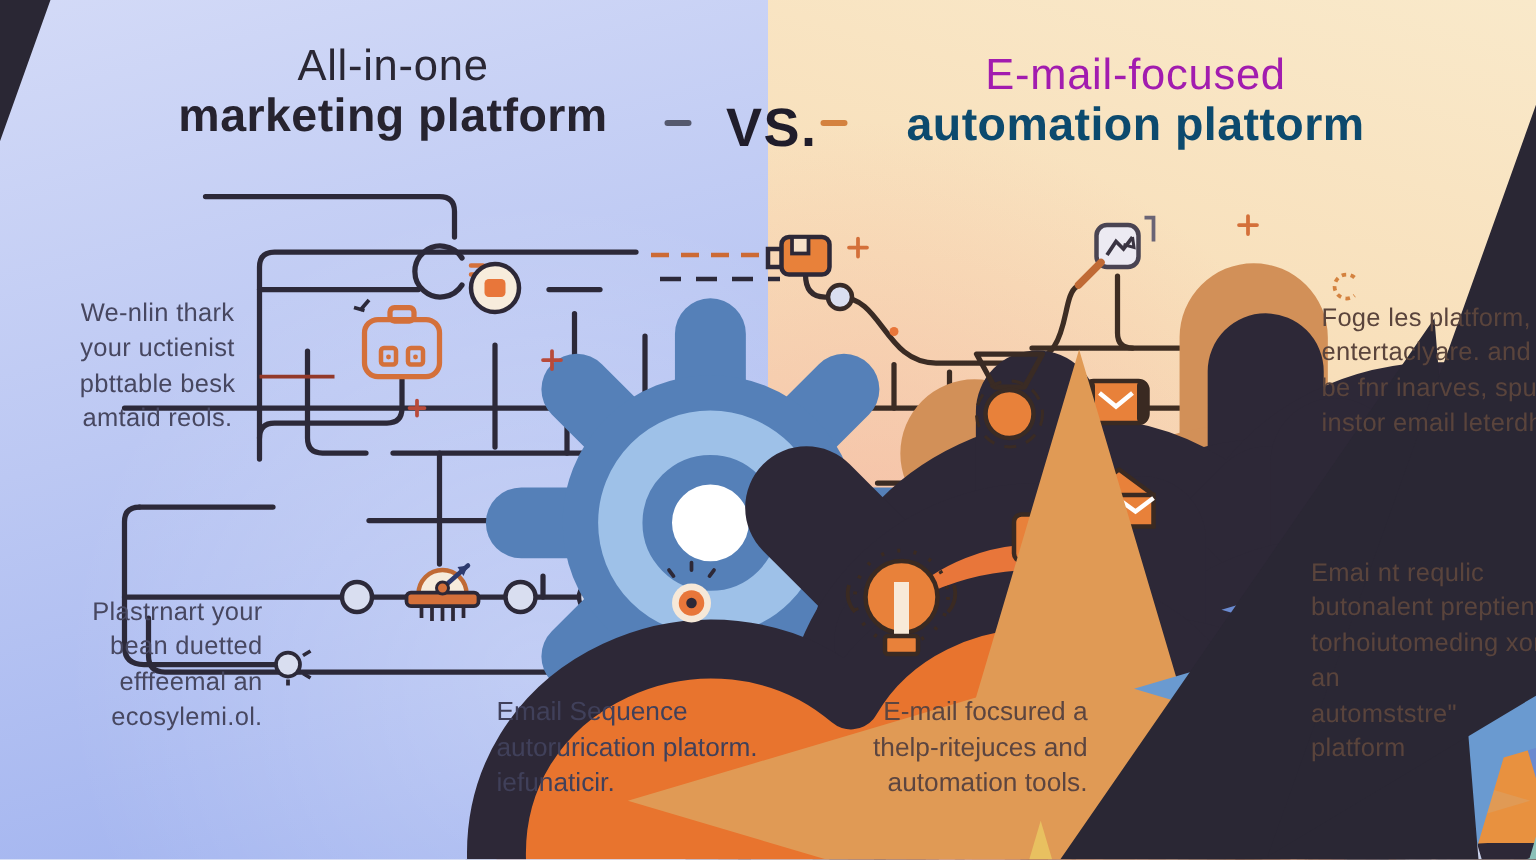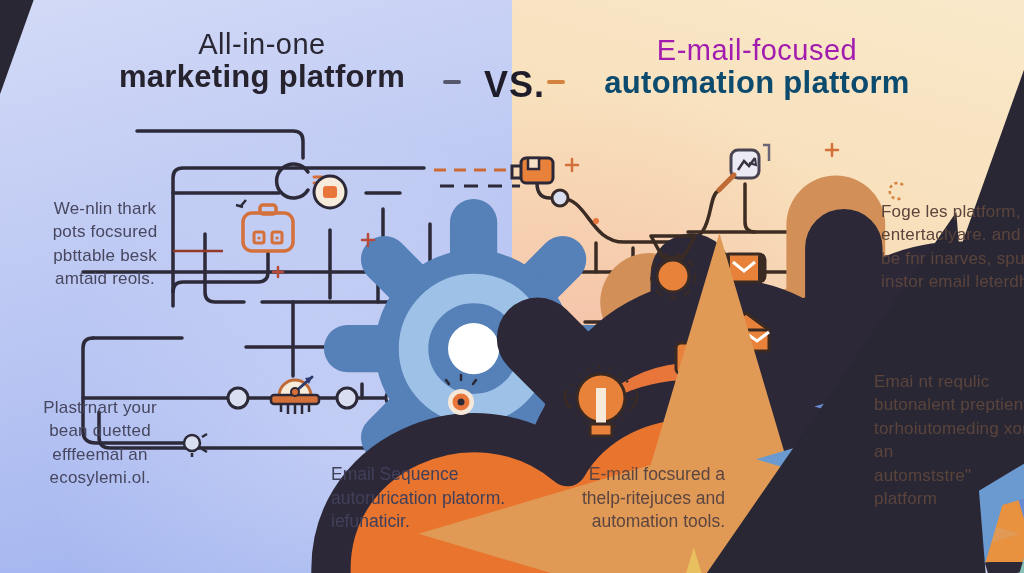--- a/index.html
+++ b/index.html
@@ -253,24 +253,24 @@
   <div class="abs title" style="left:72px;top:28px;width:380px">
     <div class="t1-left">All-in-one</div>
     <div class="t2-left">marketing platform</div>
   </div>
   <div class="abs title" style="left:577px;top:34px;width:360px">
     <div class="t1-right">E-mail-focused</div>
     <div class="t2-right">automation plattorm</div>
   </div>
 
   <div class="abs note ml" style="left:25px;top:197px;width:160px;text-align:center">We-nlin thark
-pots focsured
+your uctienist
 pbttable besk
 amtaid reols.</div>
-  <div class="abs note ml" style="left:25px;top:396px;width:150px;text-align:center">Plastrnart your
+  <div class="abs note ml" style="left:25px;top:396px;width:150px;text-align:right">Plastrnart your
 bean duetted
 efffeemal an
 ecosylemi.ol.</div>
   <div class="abs cap ml" style="left:311px;top:463px;width:235px">Email Sequence
 autorurication platorm.
 iefunaticir.</div>
   <div class="abs cap cap-warm ml" style="left:533px;top:463px;width:172px;text-align:right">E-mail focsured a
 thelp-ritejuces and
 automation tools.</div>
   <div class="abs note note-warm ml" style="left:845px;top:200px;width:178px">Foge les platform,

